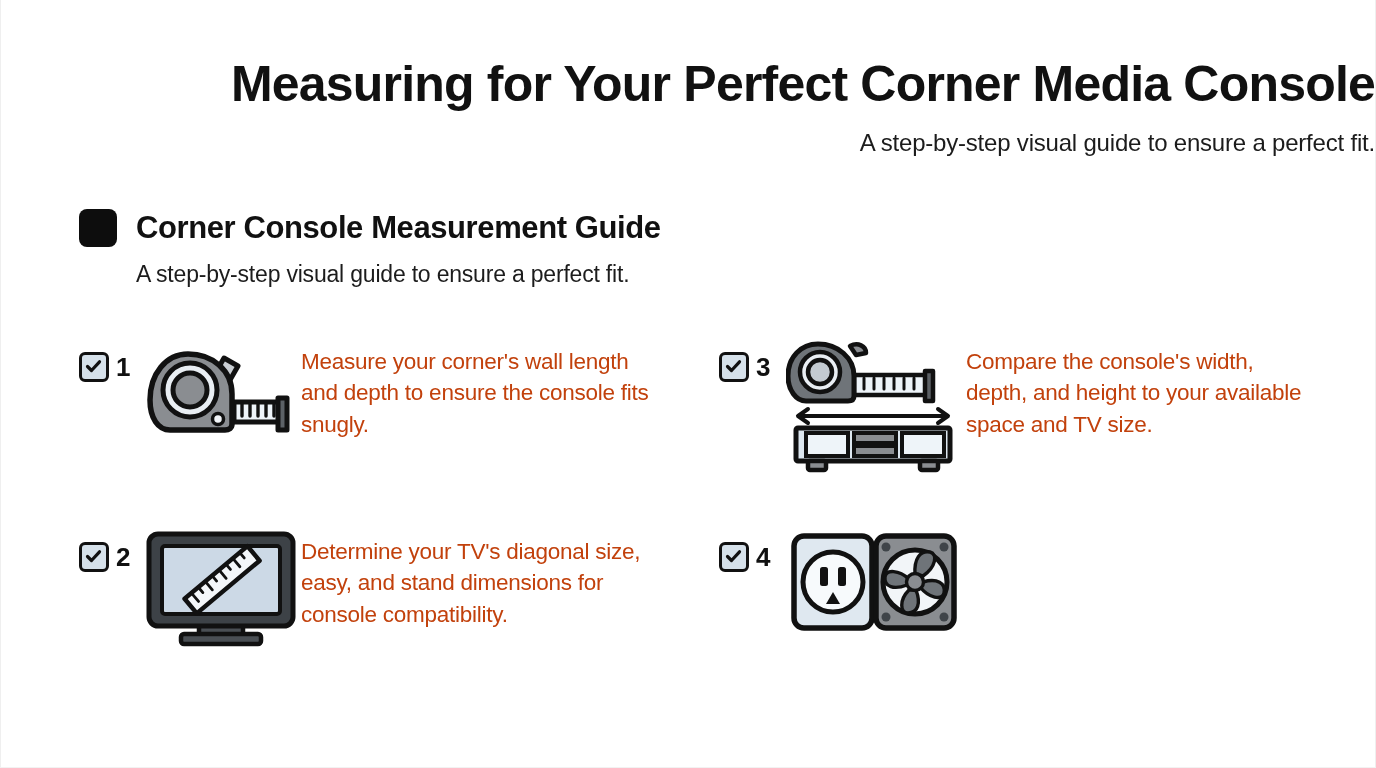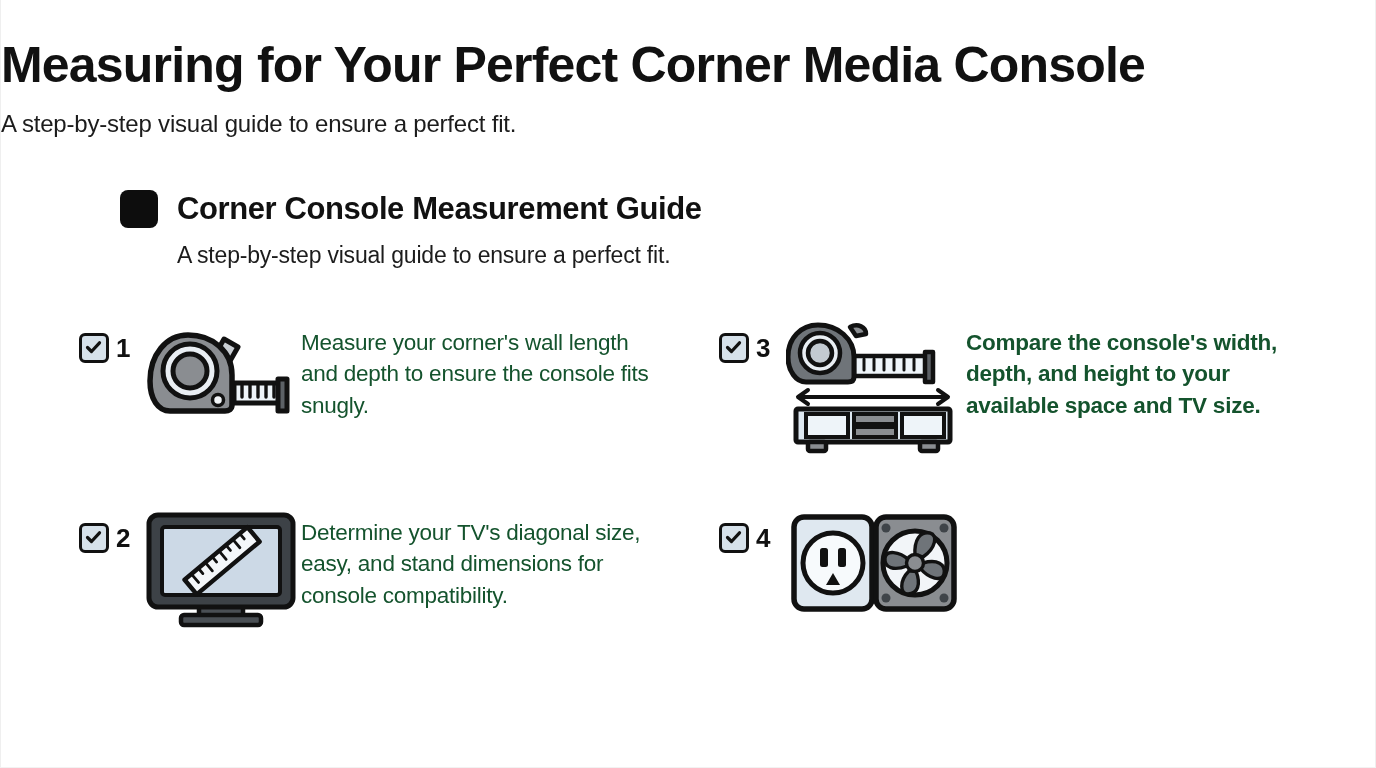--- a/index.html
+++ b/index.html
@@ -22,22 +22,22 @@
     width: 1376px;
     height: 768px;
     background: #ffffff;
     border-left: 1px solid #efefef;
     border-right: 1px solid #efefef;
     border-bottom: 1px solid #f2f2f2;
   }
 
   
   .hero {
-    padding-top: 39px;
-    text-align: left;
+    padding-top: 58px;
+    text-align: right;
   }
 
   .hero-title {
     font-size: 50px;
     font-weight: bold;
     letter-spacing: -0.8px;
     color: #111111;
     line-height: 1.05;
   }
 
@@ -46,21 +46,20 @@
     font-size: 24px;
     font-weight: normal;
     color: #1c1c1c;
     letter-spacing: -0.2px;
   }
 
   
   .section {
     margin-top: 52px;
     padding-left: 78px;
-    margin-left: 41px;
   }
 
   .section-head {
     display: flex;
     align-items: center;
     gap: 19px;
   }
 
   .section-square {
     width: 38px;
@@ -135,28 +134,28 @@
     width: 160px;
     display: flex;
     align-items: flex-start;
     justify-content: center;
     padding-top: 4px;
   }
 
   .step-text {
     font-size: 22.5px;
     line-height: 1.42;
-    color: #14532d;
+    color: #c2410c;
     letter-spacing: -0.25px;
     padding-top: 10px;
     width: 350px;
   }
 
   .step.col-right .step-icon { width: 185px; }
-  .step.col-right .step-text { width: 340px; font-weight: bold; }
+  .step.col-right .step-text { width: 340px; }
 </style>
 </head>
 <body>
 
 <div class="page">
 
   <div class="hero">
     <h1 class="hero-title">Measuring for Your Perfect Corner Media Console</h1>
     <div class="hero-sub">A step-by-step visual guide to ensure a perfect fit.</div>
   </div>

